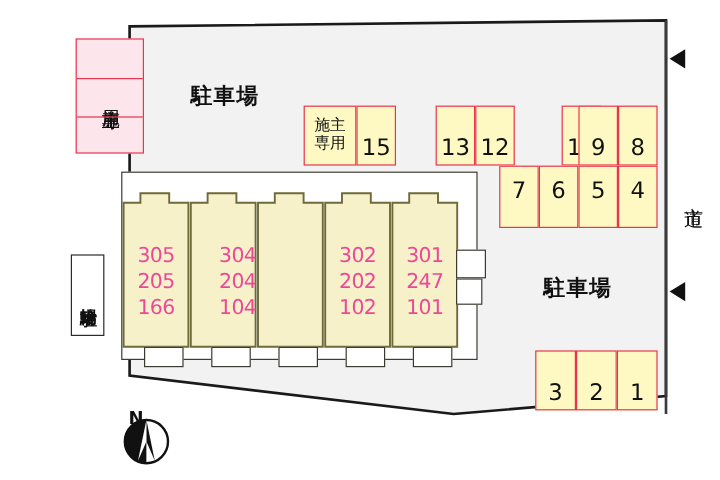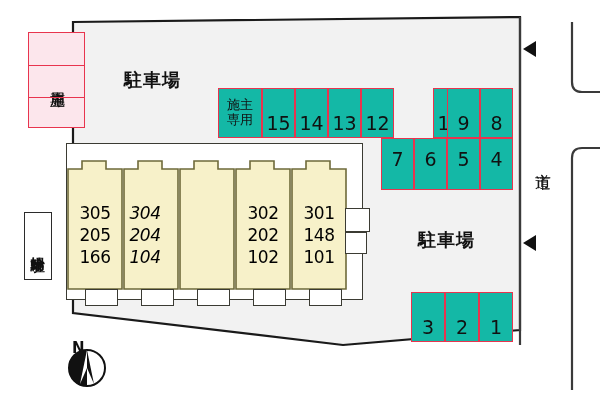--- a/index.html
+++ b/index.html
@@ -1,32 +1,32 @@
 <!DOCTYPE html>
 <html><head>
 <meta charset="utf-8">
 <style>
   html,body{margin:0;padding:0;background:#ffffff;}
   body{
     font-family:"DejaVu Sans","Liberation Sans",sans-serif;
     width:600px;height:400px;overflow:hidden;
   }
-  #stage{position:relative;width:528px;height:400px;background:#ffffff;}
+  #stage{position:relative;width:528px;height:400px;background:#ffffff;margin-left:35px;}
 
   
   .site{
     position:absolute;left:0;top:0;width:600px;height:400px;
   }
 
   
   .abs{position:absolute;box-sizing:border-box;}
 
   
   .stall{
-    background:#14b8a6;
+    background:#fef9c3;
     border:1.5px solid #e8344e;
     box-sizing:border-box;
     display:flex;align-items:flex-end;justify-content:center;
     color:#111;
     font-size:19px;
     line-height:1;
     padding-bottom:4px;
     font-family:"DejaVu Sans","Liberation Sans",sans-serif;
   }
   .stall.center{align-items:center;padding-bottom:0;}
@@ -47,21 +47,21 @@
     display:flex;align-items:center;justify-content:center;
   }
   .ownerbox .divline{
     position:absolute;left:0;right:0;height:0;border-top:1.5px solid #e8344e;
   }
   .unitnums{
     position:absolute;
     text-align:center;
     font-size:17px;
     line-height:1.28;
-    color:#000000;
+    color:#ec4899;
     letter-spacing:-0.5px;
   }
 
   .outline{position:absolute;border:1.6px solid #3b3b33;box-sizing:border-box;background:transparent;}
   .whitebox{position:absolute;border:1.6px solid #3b3b33;box-sizing:border-box;background:#ffffff;}
 
   .blacklabel{
     position:absolute;color:#111;font-size:17px;letter-spacing:1px;
   }
 
@@ -113,23 +113,20 @@
   <div class="blacklabel" style="left:124px;top:68px;font-size:18px;font-weight:bold;">駐車場</div>
 
   <div class="abs stall center" style="left:218px;top:88px;width:44px;height:50px;flex-direction:column;">
     <span style="font-size:13px;line-height:1.15;">施主</span>
     <span style="font-size:13px;line-height:1.15;">専用</span>
   </div>
 
   <div class="abs stall" style="left:262px;top:88px;width:33px;height:50px;">
       <span>15</span>
     </div>
-  <div class="abs stall" style="left:295px;top:88px;width:33px;height:50px;">
-      <span>14</span>
-    </div>
   <div class="abs stall" style="left:328px;top:88px;width:33px;height:50px;">
       <span>13</span>
     </div>
   <div class="abs stall" style="left:361px;top:88px;width:33px;height:50px;">
       <span>12</span>
     </div>
 
   <div class="abs stall" style="left:433px;top:88px;width:33px;height:50px;">
       <span>10</span>
     </div>
@@ -166,33 +163,33 @@
     <path d="M170,26 L184,26 L184,18 L208,18 L208,26 L224,26 L224,146 L170,146 Z" fill="#f7f1c9" stroke="#6e6a3a" stroke-width="1.6"></path>
 
     <path d="M226,26 L240,26 L240,18 L264,18 L264,26 L280,26 L280,146 L226,146 Z" fill="#f7f1c9" stroke="#6e6a3a" stroke-width="1.6"></path>
   </svg>
 
   <div class="unitnums" style="left:68px;top:203px;width:54px;">
     <div>305</div>
     <div>205</div>
     <div>166</div>
   </div>
-  <div class="unitnums" style="left:118px;top:203px;width:54px;font-style:italic;">
+  <div class="unitnums" style="left:136px;top:203px;width:54px;">
     <div>304</div>
     <div>204</div>
     <div>104</div>
   </div>
   <div class="unitnums" style="left:236px;top:203px;width:54px;">
     <div>302</div>
     <div>202</div>
     <div>102</div>
   </div>
   <div class="unitnums" style="left:292px;top:203px;width:54px;">
     <div>301</div>
-    <div>148</div>
+    <div>247</div>
     <div>101</div>
   </div>
 
   <div class="whitebox" style="left:345px;top:208px;width:25px;height:24px;"></div>
   <div class="whitebox" style="left:345px;top:232px;width:22px;height:22px;"></div>
 
   <div class="whitebox" style="left:85px;top:289px;width:33px;height:17px;"></div>
   <div class="whitebox" style="left:141px;top:289px;width:33px;height:17px;"></div>
   <div class="whitebox" style="left:197px;top:289px;width:33px;height:17px;"></div>
   <div class="whitebox" style="left:253px;top:289px;width:33px;height:17px;"></div>

